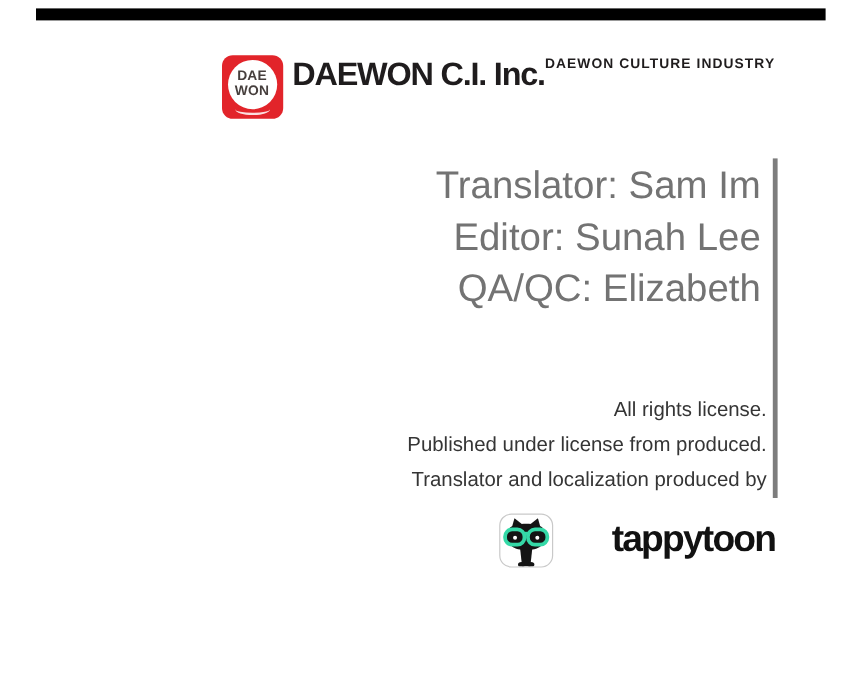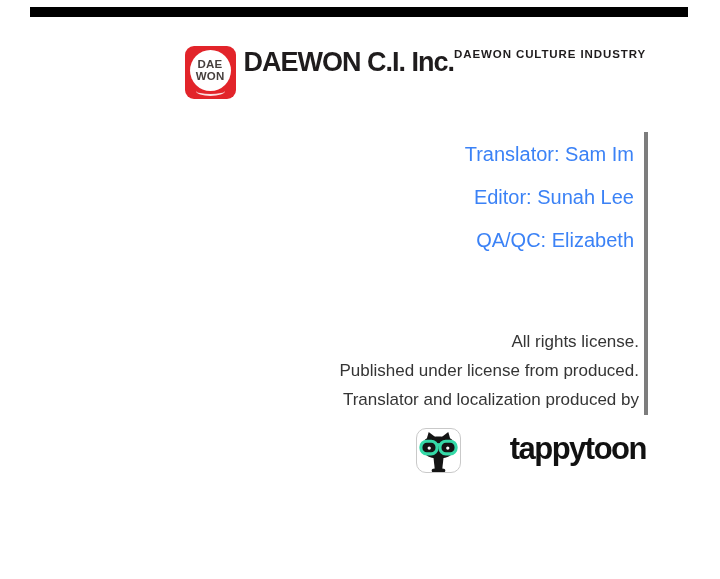--- a/index.html
+++ b/index.html
@@ -81,22 +81,22 @@
     letter-spacing: 0.9px;
     line-height: 1;
     white-space: nowrap;
   }
 
   
   .credits {
     position: absolute;
     top: 133px; right: 60px;
     text-align: right;
-    color: #3b82f6;
-    font-size: 20px;
+    color: #737373;
+    font-size: 32px;
     line-height: 43px;
     white-space: nowrap;
   }
 
   
   .side-rule {
     position: absolute;
     top: 132px; right: 46px;
     width: 4px; height: 283px;
     background: #7d7d7d;

